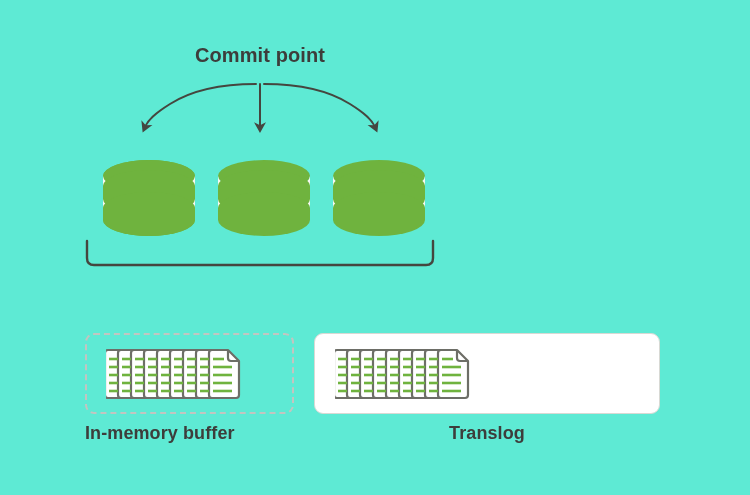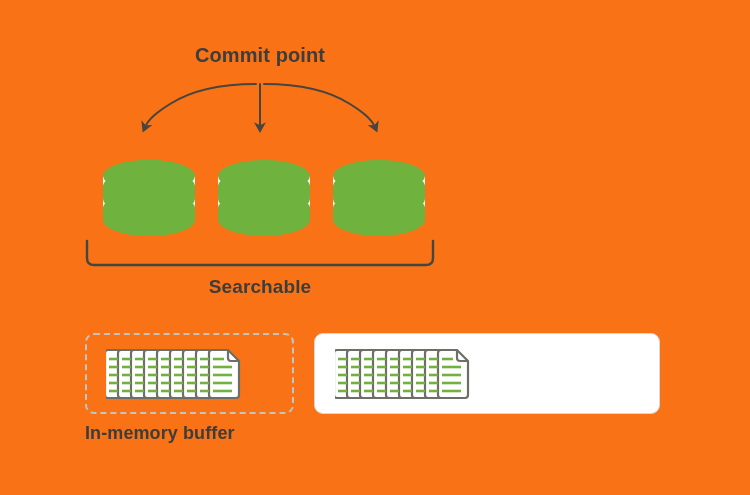--- a/index.html
+++ b/index.html
@@ -11,21 +11,21 @@
     width: 750px;
     height: 495px;
     background: #f7f8f2;
     font-family: "Liberation Sans", "DejaVu Sans", sans-serif;
     overflow: hidden;
   }
   #canvas {
     position: relative;
     width: 750px;
     height: 495px;
-    background: #f97316;
+    background: #5eead4;
   }
 
   
   .label {
     position: absolute;
     color: #3d3d3b;
     font-weight: bold;
     white-space: nowrap;
     -webkit-font-smoothing: antialiased;
   }
@@ -169,21 +169,20 @@
                a46,16 0 0 1 -92,0 Z" fill="#f7f8f2"></path>
       <path d="M333,208 a46,16 0 0 1 92,0 l0,12
                a46,16 0 0 1 -92,0 Z"></path>
     </g>
   </svg>
 
   <svg class="svg-layer" id="bracket-layer" viewBox="0 0 750 495">
     <path d="M87,241 L87,258 Q87,265 94,265 L426,265 Q433,265 433,258 L433,241" fill="none" stroke="#45463f" stroke-width="2.4" stroke-linecap="round" stroke-linejoin="round"></path>
   </svg>
 
-  <div class="label" id="searchable-label">Searchable</div>
 
   <div class="panel" id="in-memory-buffer-box"></div>
 
   <svg class="doc-stack" id="in-memory-doc-stack" width="140" height="58" viewBox="0 0 140 58">
     <g stroke="#6d6e67" stroke-width="2.2" fill="#ffffff" stroke-linejoin="round">
       <path d="M2,5 h26 a3,3 0 0 1 3,3 v42 a3,3 0 0 1 -3,3 h-26 a3,3 0 0 1 -3,-3 v-42 a3,3 0 0 1 3,-3 z"></path>
       <path d="M15,5 h26 a3,3 0 0 1 3,3 v42 a3,3 0 0 1 -3,3 h-26 a3,3 0 0 1 -3,-3 v-42 a3,3 0 0 1 3,-3 z"></path>
       <path d="M28,5 h26 a3,3 0 0 1 3,3 v42 a3,3 0 0 1 -3,3 h-26 a3,3 0 0 1 -3,-3 v-42 a3,3 0 0 1 3,-3 z"></path>
       <path d="M41,5 h26 a3,3 0 0 1 3,3 v42 a3,3 0 0 1 -3,3 h-26 a3,3 0 0 1 -3,-3 v-42 a3,3 0 0 1 3,-3 z"></path>
       <path d="M54,5 h26 a3,3 0 0 1 3,3 v42 a3,3 0 0 1 -3,3 h-26 a3,3 0 0 1 -3,-3 v-42 a3,3 0 0 1 3,-3 z"></path>
@@ -308,14 +307,15 @@
           <path d="M94,46 h9"></path>
       </g>
       <path d="M107,14 h11"></path>
       <path d="M107,22 h19"></path>
       <path d="M107,30 h19"></path>
       <path d="M107,38 h19"></path>
       <path d="M107,46 h19"></path>
     </g>
   </svg>
 
+  <div class="label" id="translog-label">Translog</div>
 
 </div>
 
 </body></html>

